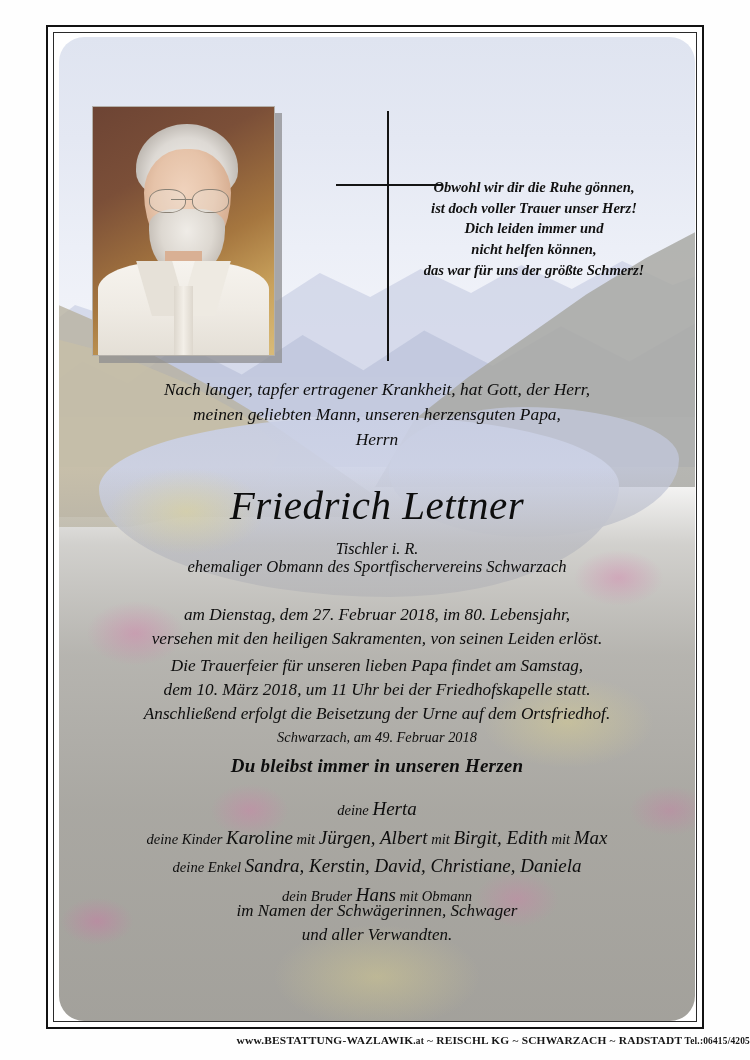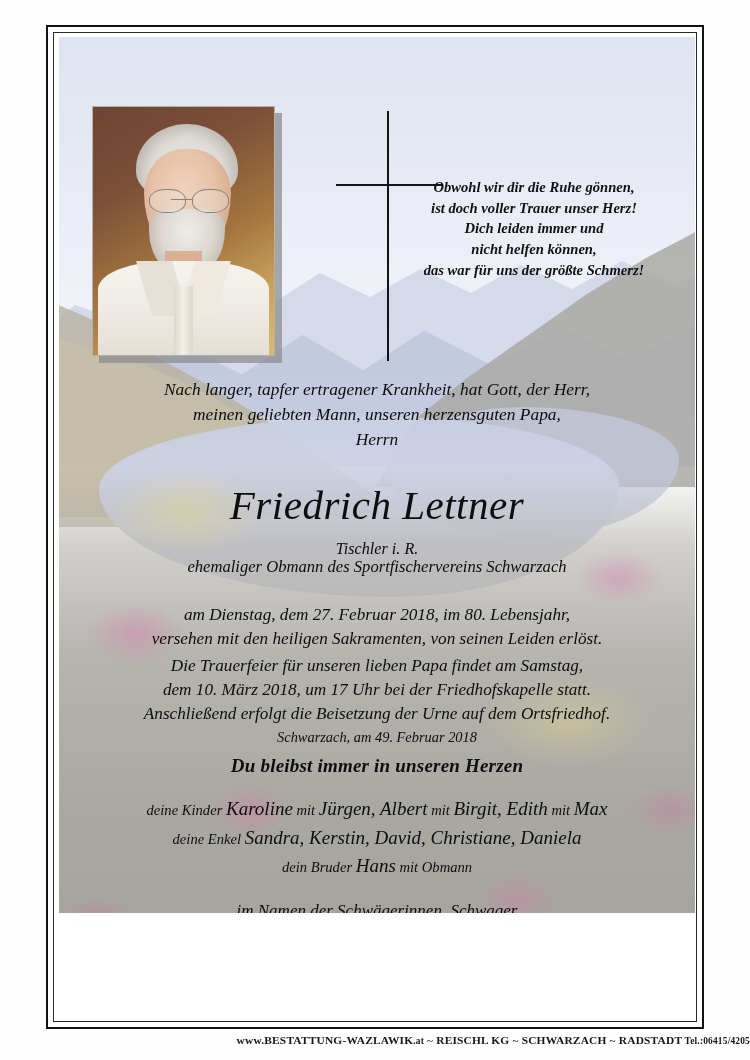--- a/index.html
+++ b/index.html
@@ -24,23 +24,24 @@
   }
   .card-frame:after{
     content:"";position:absolute;
     left:5px;top:5px;right:5px;bottom:5px;
     border:1px solid #2a2a2a;
     pointer-events:none;
   }
   .card{
     position:absolute;
     left:11px;top:10px;
-    width:636px;height:876px;
+    width:636px;height:984px;
     overflow:hidden;
     box-sizing:border-box;
+    border-radius:25px;
   }
 
   
   .scene{position:absolute;inset:0;overflow:hidden;}
   .sky{
     position:absolute;left:0;top:0;width:100%;height:340px;
     background:linear-gradient(180deg,#dfe4f0 0%,#e4e8f3 30%,#eceff7 62%,#f4f5fa 100%);
   }
   .mtn-far{
     position:absolute;left:-20px;top:180px;width:720px;height:200px;
@@ -252,28 +253,29 @@
       <div class="txt job">Tischler i. R.</div>
       <div class="txt occupation">ehemaliger Obmann des Sportfischervereins Schwarzach</div>
 
       <div class="txt death">
         <div>am Dienstag, dem 27. Februar 2018, im 80. Lebensjahr,</div>
         <div>versehen mit den heiligen Sakramenten, von seinen Leiden erlöst.</div>
       </div>
 
       <div class="txt service">
         <div>Die Trauerfeier für unseren lieben Papa findet am Samstag,</div>
-        <div>dem 10. März 2018, um 17 Uhr bei der Friedhofskapelle statt.</div>
+        <div>dem 10. März 2018, um 11 Uhr bei der Friedhofskapelle statt.</div>
         <div>Anschließend erfolgt die Beisetzung der Urne auf dem Ortsfriedhof.</div>
       </div>
 
       <div class="txt place-date">Schwarzach, am 49. Februar 2018</div>
       <div class="txt farewell">Du bleibst immer in unseren Herzen</div>
 
       <div class="txt family">
+        <div class="fam-line"><span>deine </span><span class="big">Herta</span></div>
         <div class="fam-line"><span>deine Kinder </span><span class="big">Karoline</span><span> mit </span><span class="big">Jürgen, Albert</span><span> mit </span><span class="big">Birgit, Edith</span><span> mit </span><span class="big">Max</span></div>
         <div class="fam-line"><span>deine Enkel </span><span class="big">Sandra, Kerstin, David, Christiane, Daniela</span></div>
         <div class="fam-line"><span>dein Bruder </span><span class="big">Hans</span><span> mit Obmann</span></div>
       </div>
 
       <div class="txt closing">
         <div>im Namen der Schwägerinnen, Schwager</div>
         <div>und  aller Verwandten.</div>
       </div>
 

